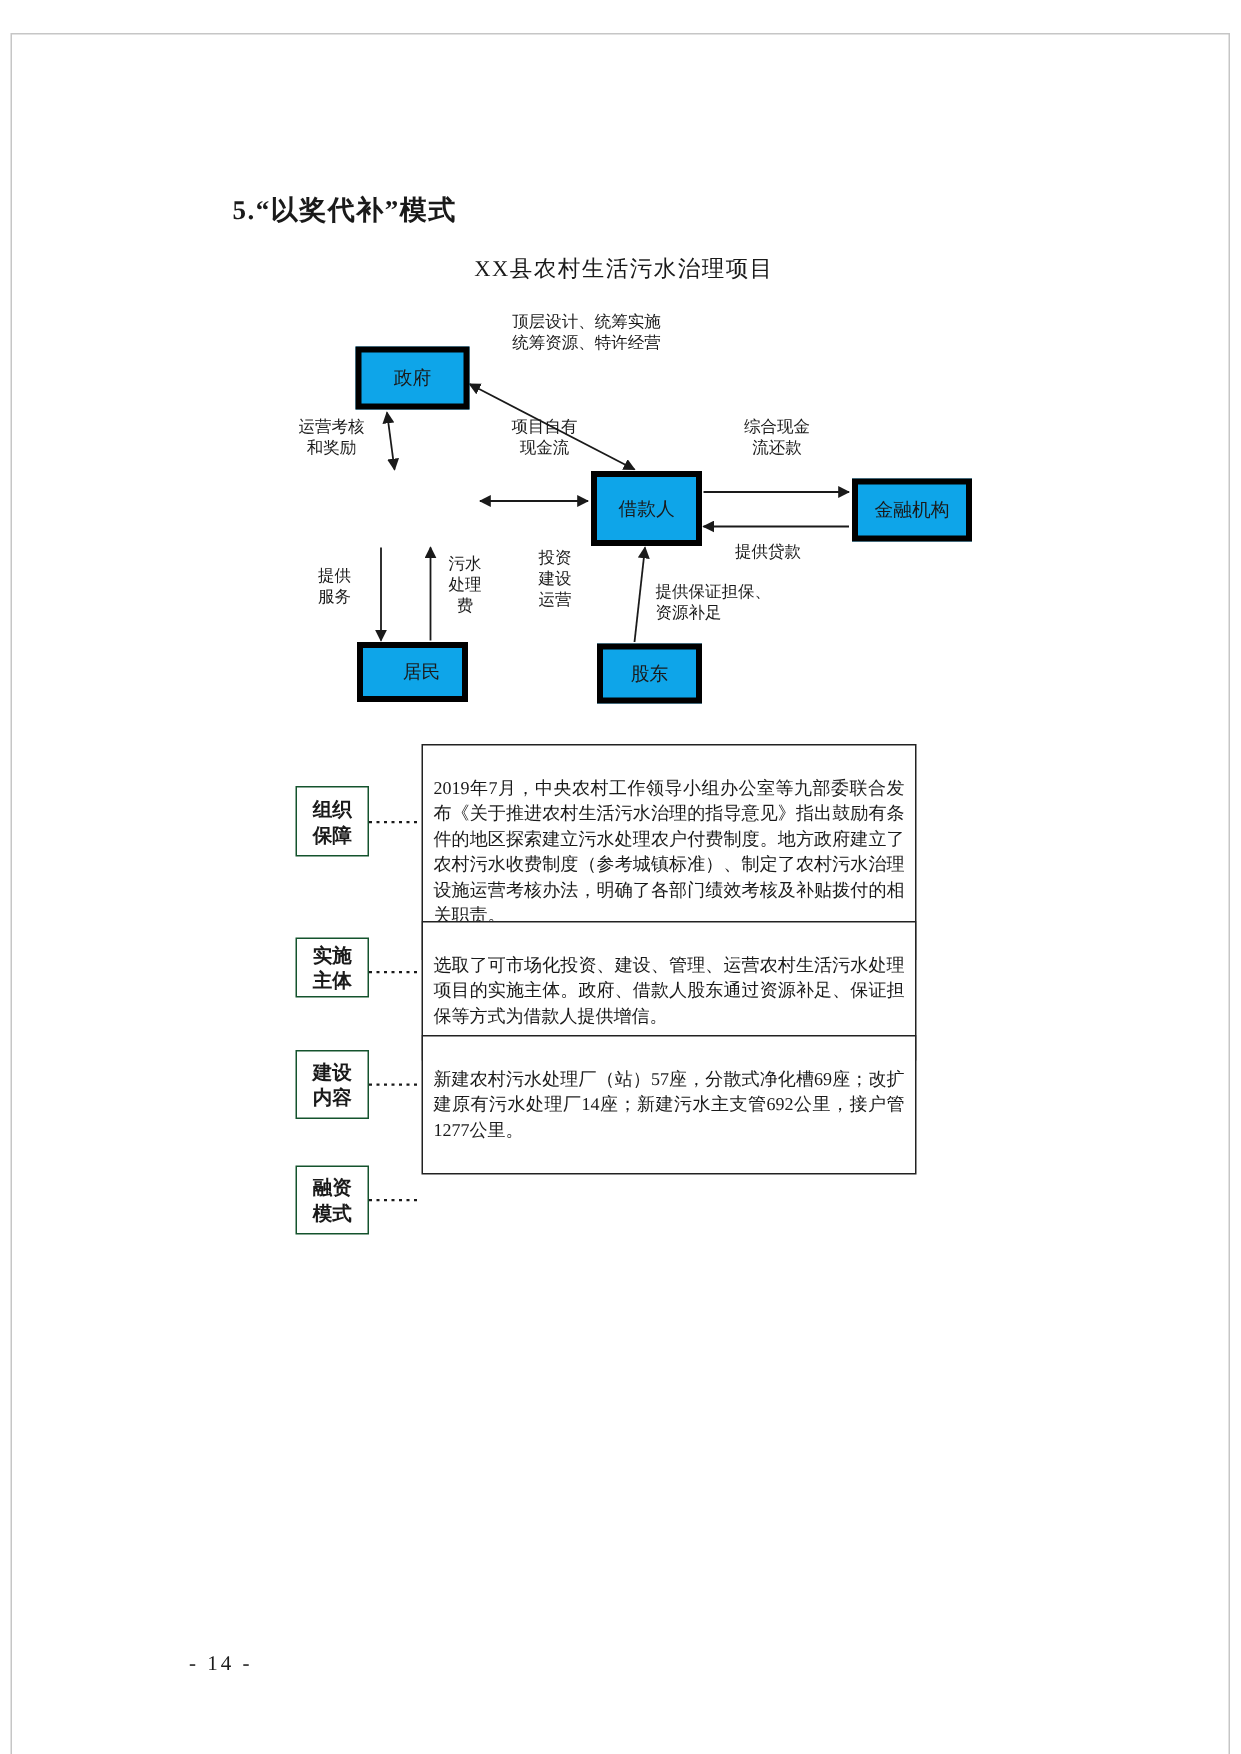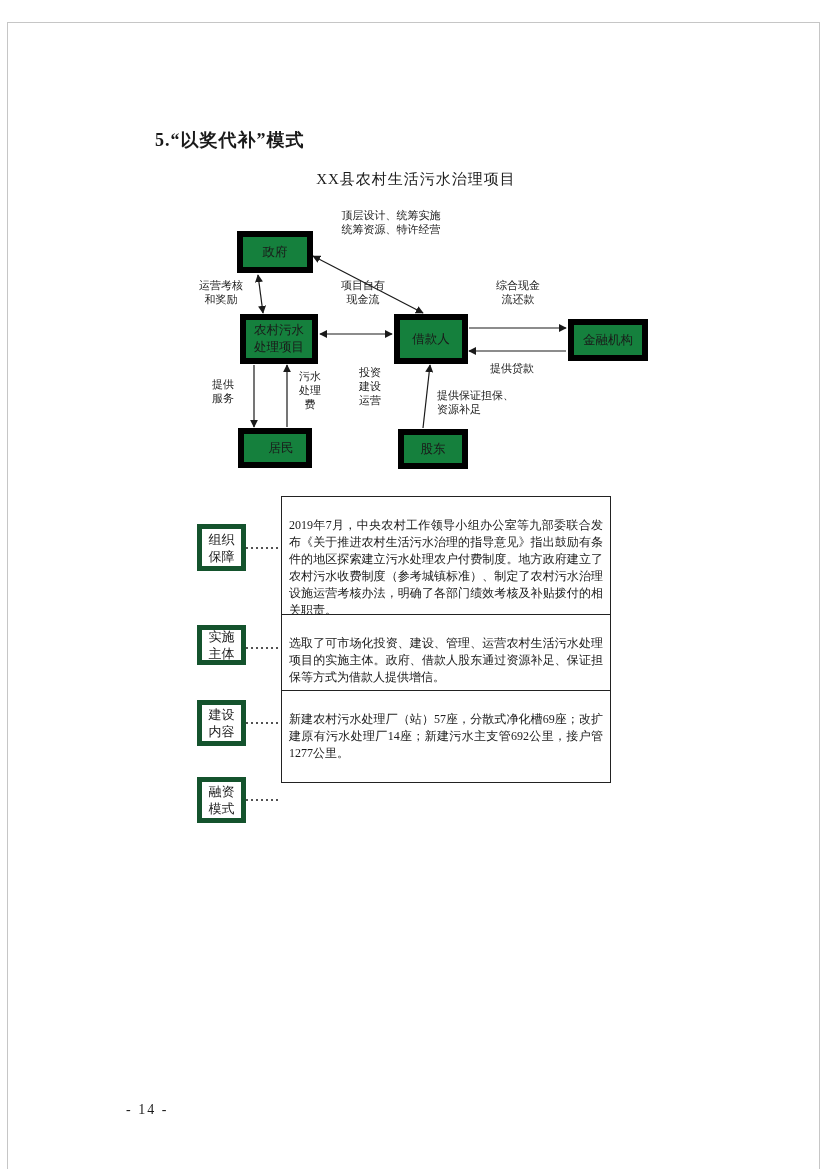--- a/index.html
+++ b/index.html
@@ -36,48 +36,48 @@
     letter-spacing: 1px;
   }
   .arrows {
     position: absolute;
     left: 0; top: 0;
     width: 827px; height: 1169px;
     pointer-events: none;
   }
   .fnode {
     position: absolute;
-    border: 6px solid #000000;
-    background: #15803d;
+    border: 4px solid #000000;
+    background: #0ea5e9;
     display: flex;
     align-items: center;
     justify-content: center;
     text-align: center;
     font-size: 12.5px;
     line-height: 17px;
     white-space: pre-line;
   }
   .elabel {
     position: absolute;
     font-size: 11px;
     line-height: 14px;
     text-align: center;
     white-space: pre-line;
   }
   .slabel {
     position: absolute;
     left: 197px;
     width: 49px;
-    border: 5px solid #14532d;
+    border: 1px solid #14532d;
     background: #fff;
     display: flex;
     align-items: center;
     justify-content: center;
     text-align: center;
-    font-weight: normal;
+    font-weight: bold;
     font-size: 13px;
     line-height: 17px;
     white-space: pre-line;
   }
   .scontent {
     position: absolute;
     left: 281px;
     width: 330px;
     border: 1px solid #222;
     background: #fff;
@@ -125,22 +125,20 @@
 
     <line x1="423" y1="411" x2="430" y2="348" stroke="#1a1a1a" stroke-width="1.2" marker-end="url(#arr)"></line>
 
     <line x1="246" y1="531" x2="281" y2="531" stroke="#1a1a1a" stroke-width="1.5" stroke-dasharray="2 3"></line>
     <line x1="246" y1="631" x2="281" y2="631" stroke="#1a1a1a" stroke-width="1.5" stroke-dasharray="2 3"></line>
     <line x1="246" y1="706" x2="281" y2="706" stroke="#1a1a1a" stroke-width="1.5" stroke-dasharray="2 3"></line>
     <line x1="246" y1="783" x2="281" y2="783" stroke="#1a1a1a" stroke-width="1.5" stroke-dasharray="2 3"></line>
   </svg>
 
   <div class="fnode" style="left:237px; top:214px; width:76px; height:42px;">政府</div>
-  <div class="fnode" style="left:240px; top:297px; width:78px; height:50px;">农村污水
-处理项目</div>
   <div class="fnode" style="left:394px; top:297px; width:74px; height:50px;">借款人</div>
   <div class="fnode" style="left:568px; top:302px; width:80px; height:42px;">金融机构</div>
   <div class="fnode" style="left:238px; top:411px; width:74px; height:40px;padding-left:12px;">居民</div>
   <div class="fnode" style="left:398px; top:412px; width:70px; height:40px;">股东</div>
 
   <div class="elabel" style="left:318px; top:191px; width:146px;">顶层设计、统筹实施
 统筹资源、特许经营</div>
   <div class="elabel" style="left:192px; top:261px; width:58px;">运营考核
 和奖励</div>
   <div class="elabel" style="left:330px; top:261px; width:66px;">项目自有

